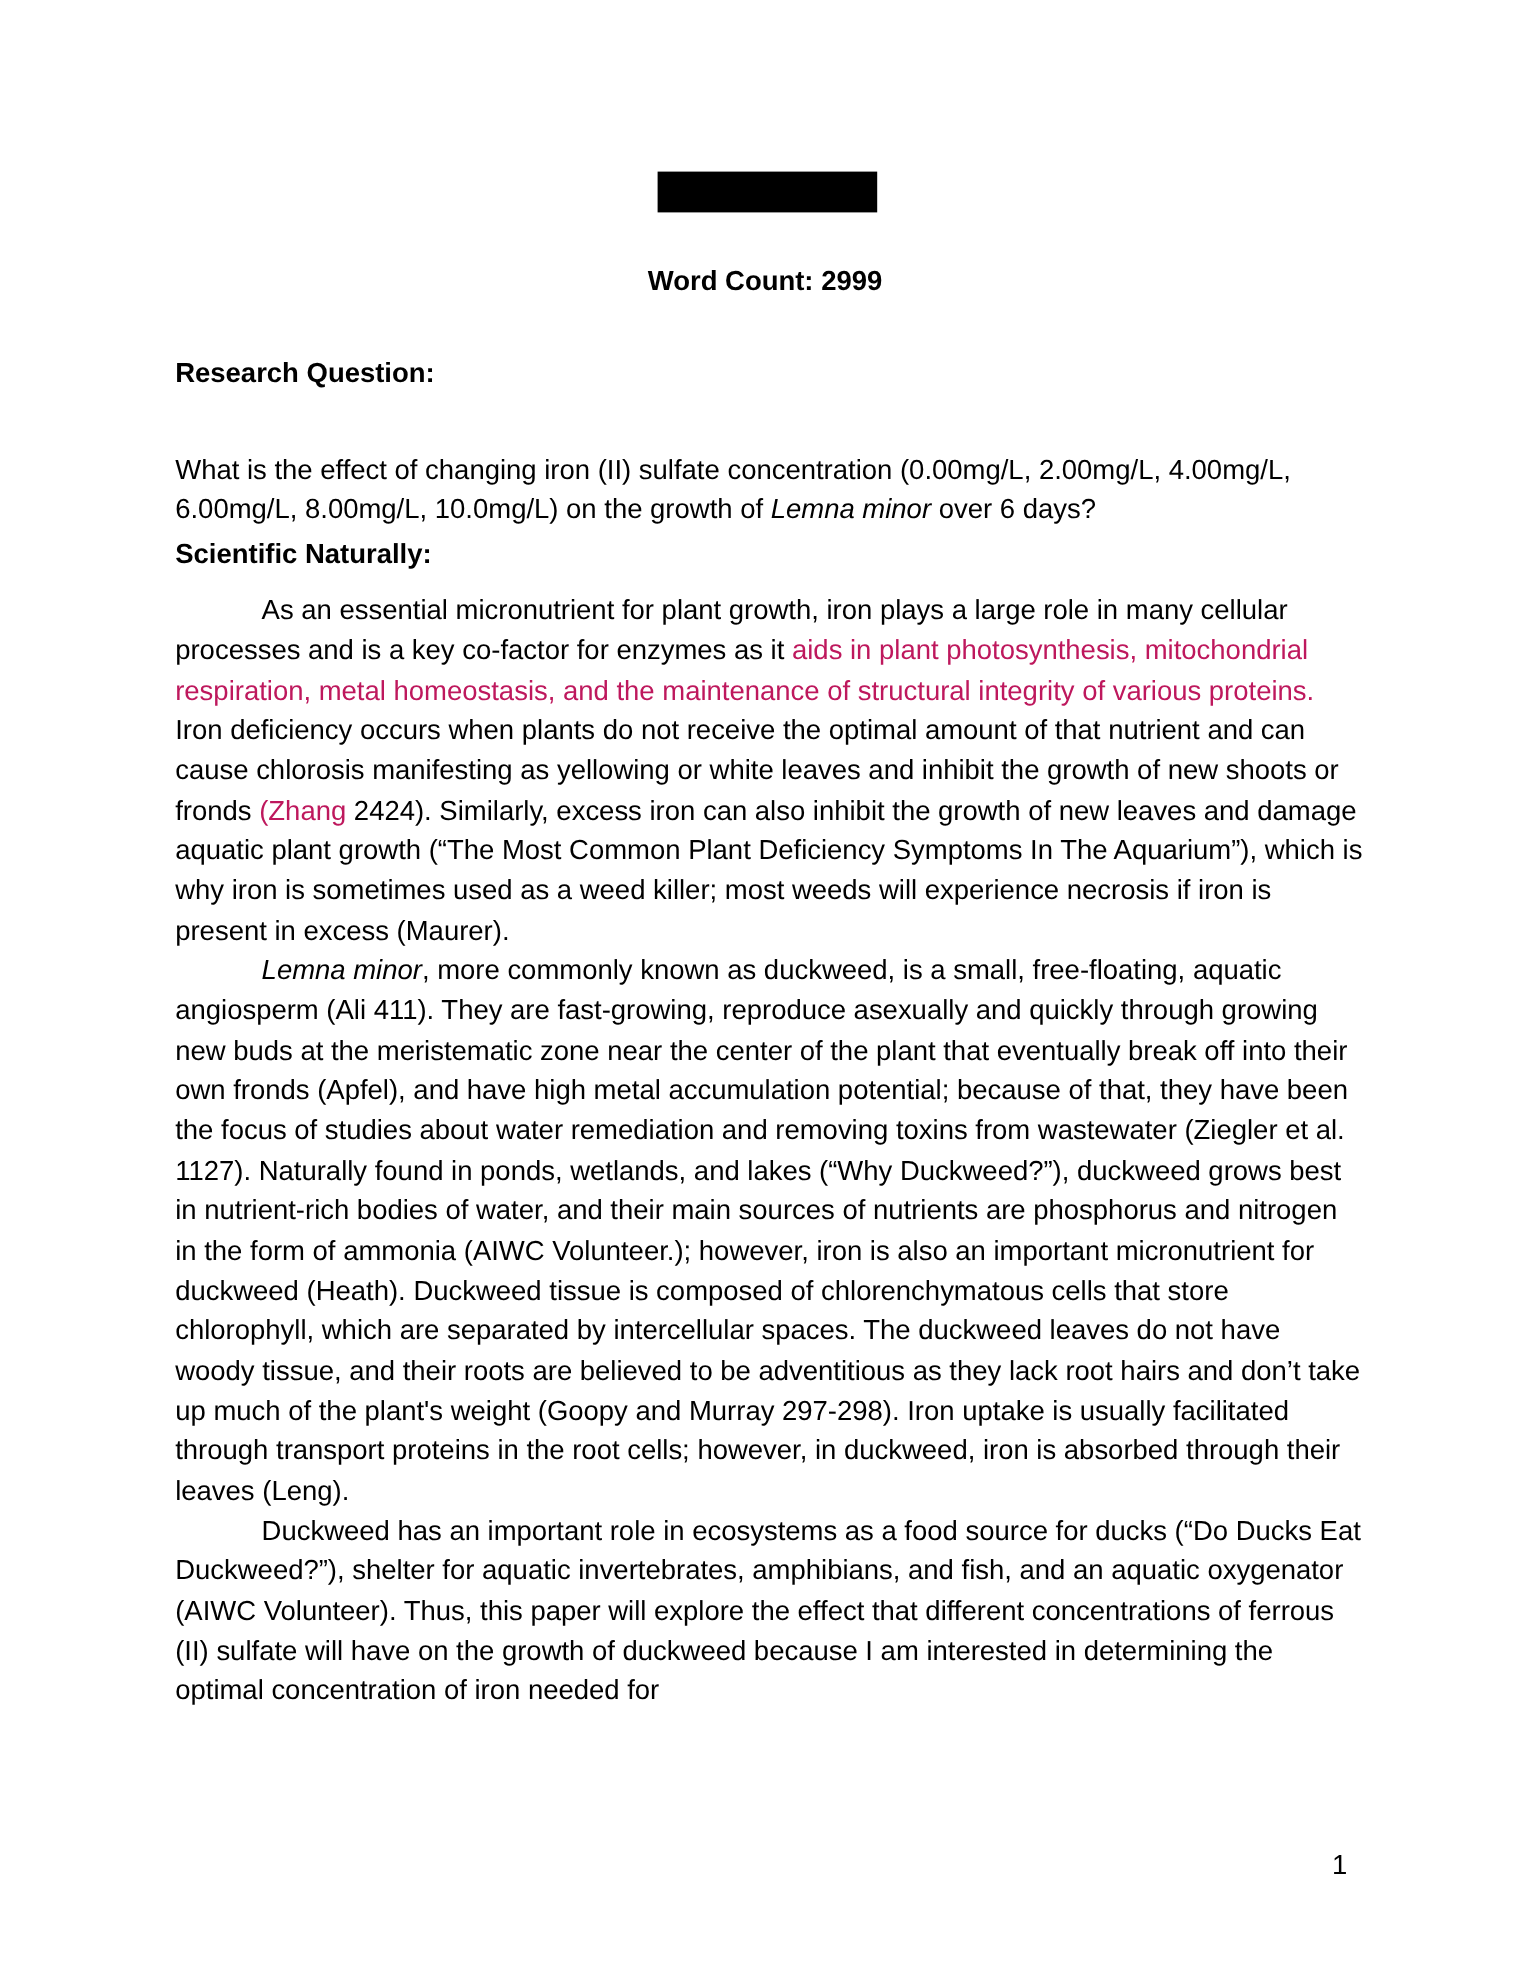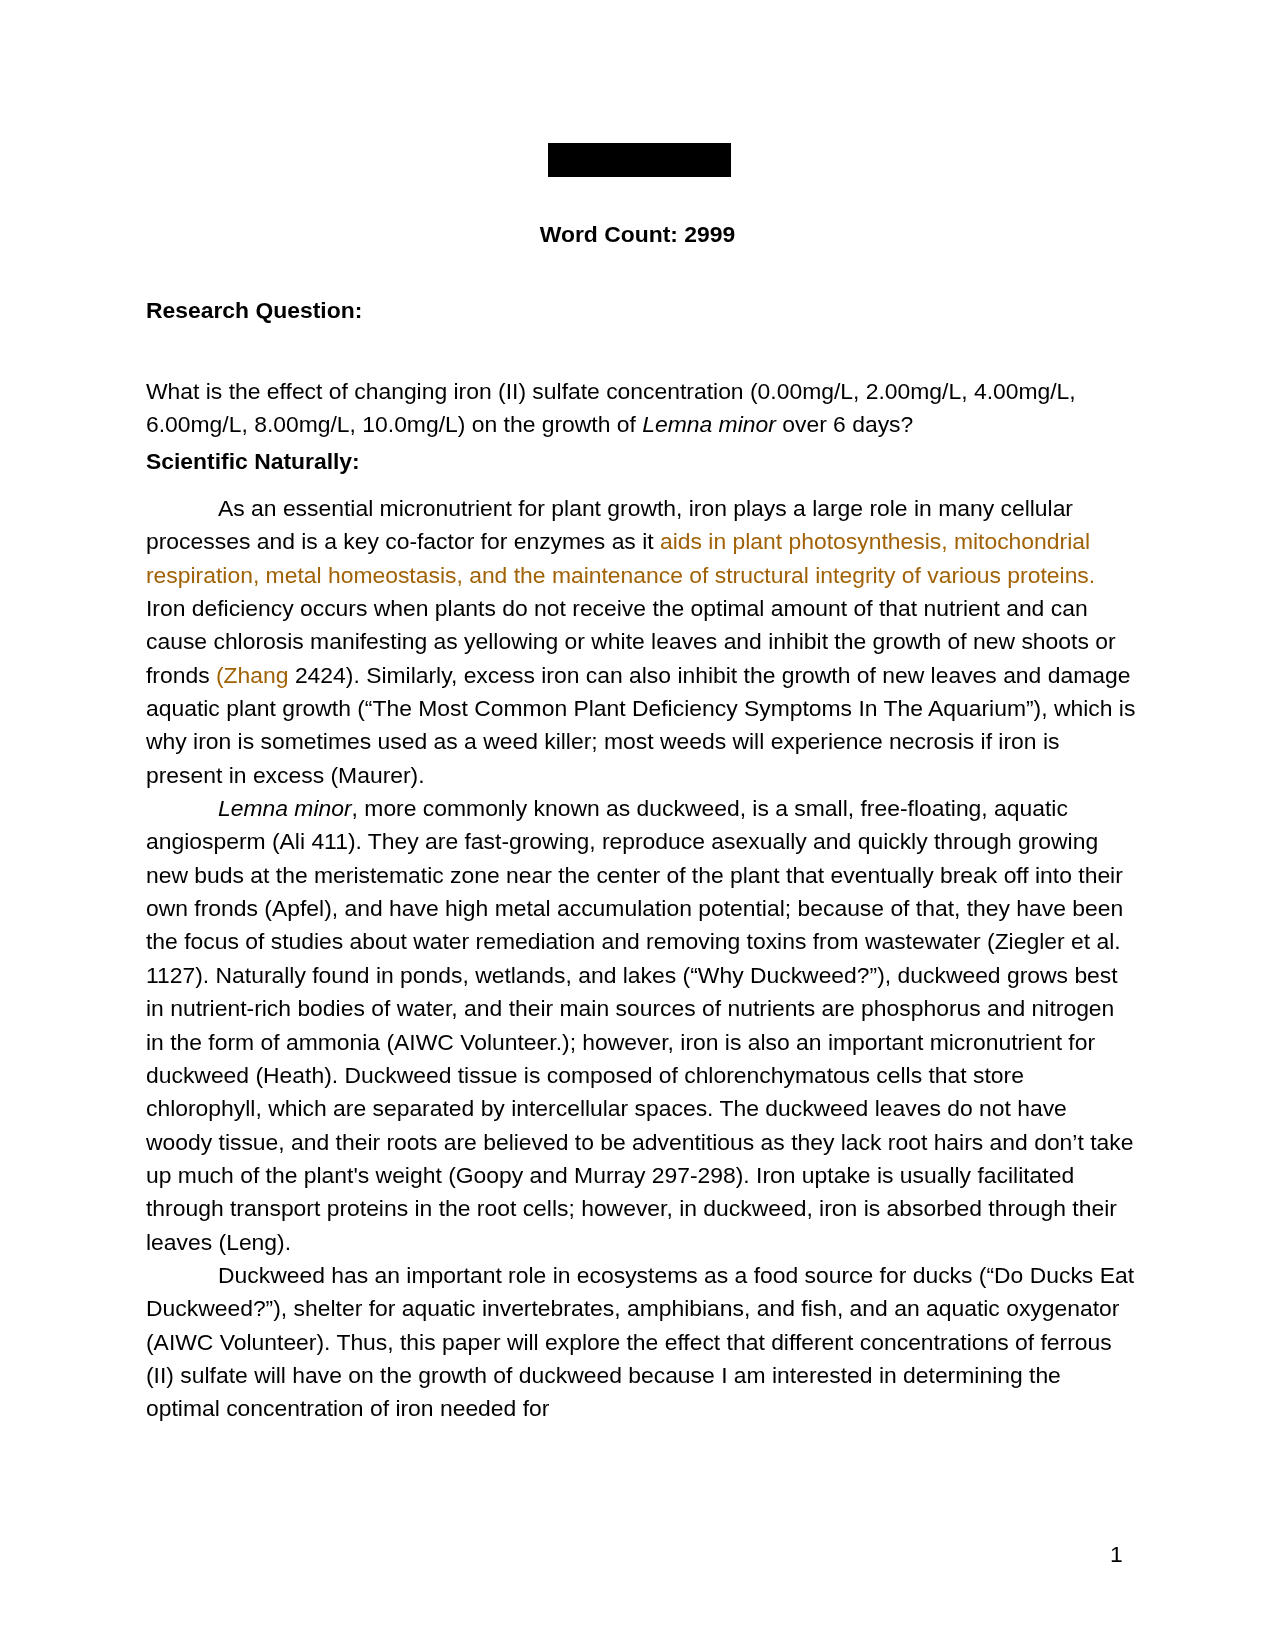--- a/index.html
+++ b/index.html
@@ -52,21 +52,21 @@
     line-height: 33.35px;
   }
   .rq-para { top: 327px; margin-top: 48px; }
   .body-block { top: 492px; }
   .body-block p {
     margin: 0;
     padding: 0;
     text-indent: 72px;
   }
   .seg-italic { font-style: italic; }
-  .seg-gray { color: #a16207; }
+  .seg-gray { color: #be185d; }
   .page-number {
     position: absolute;
     left: 1110px;
     top: 1538px;
     font-size: 22.9px;
     line-height: 33px;
   }
 </style>
 </head>
 <body>

